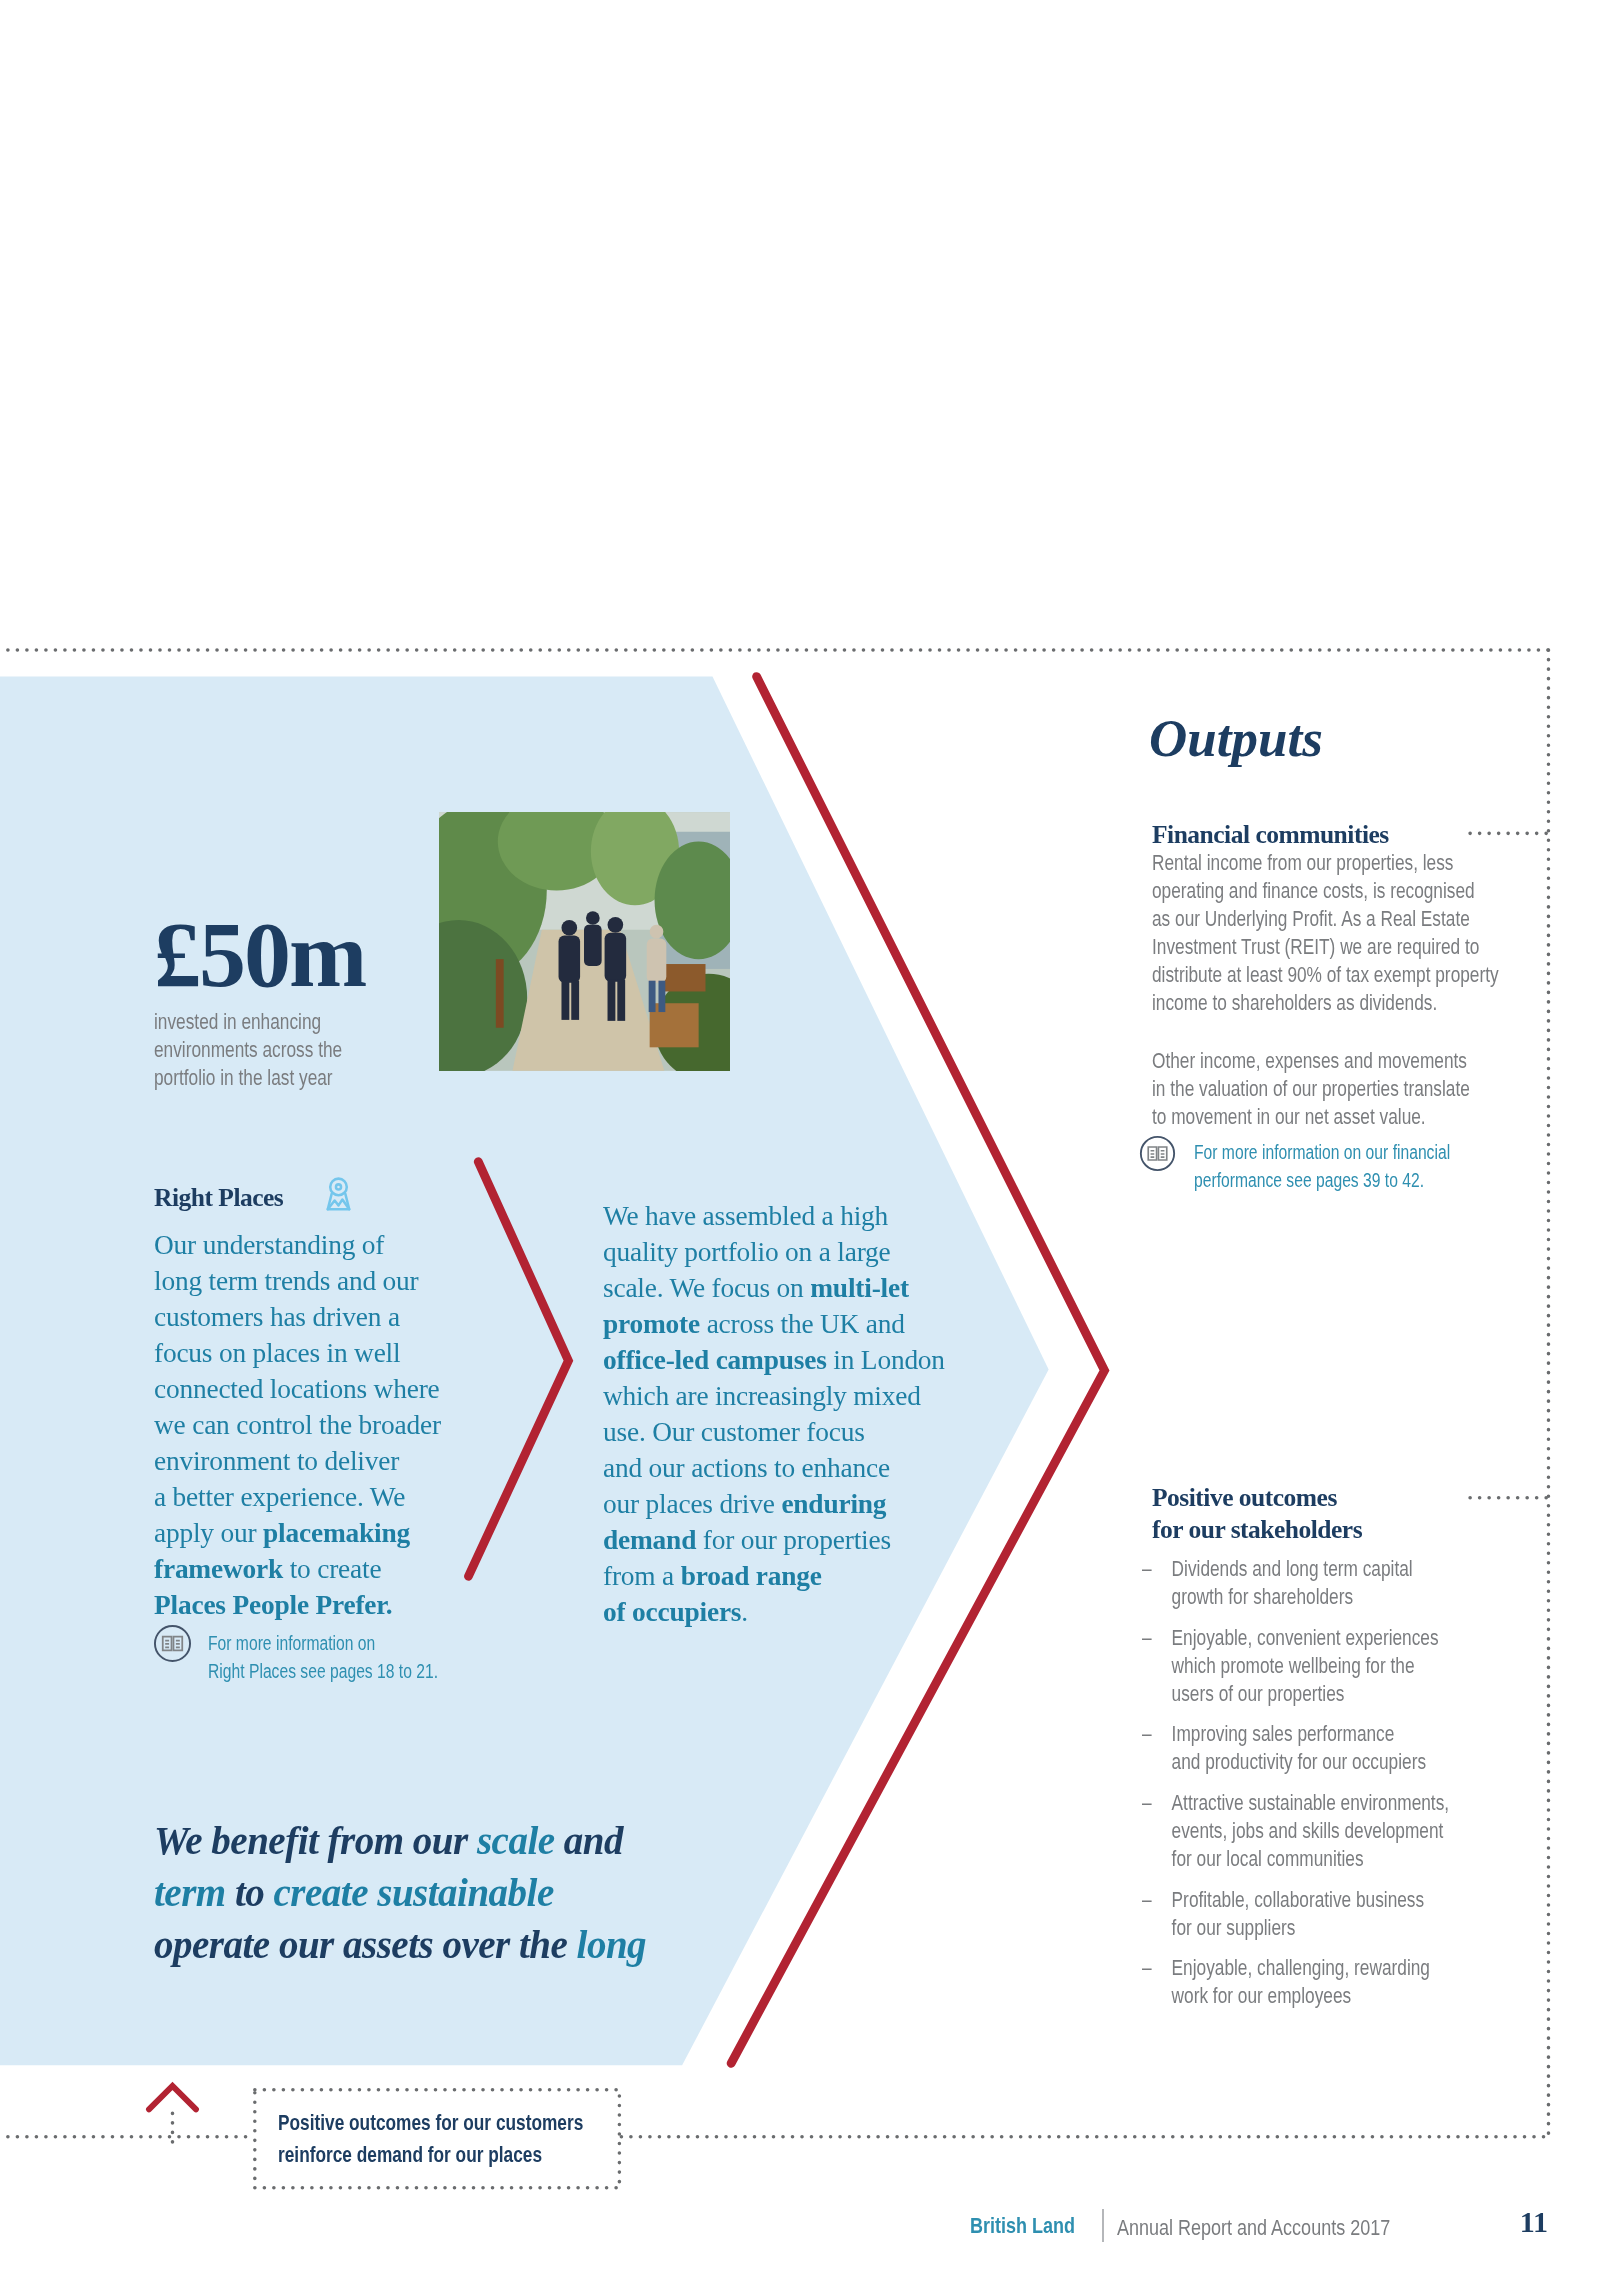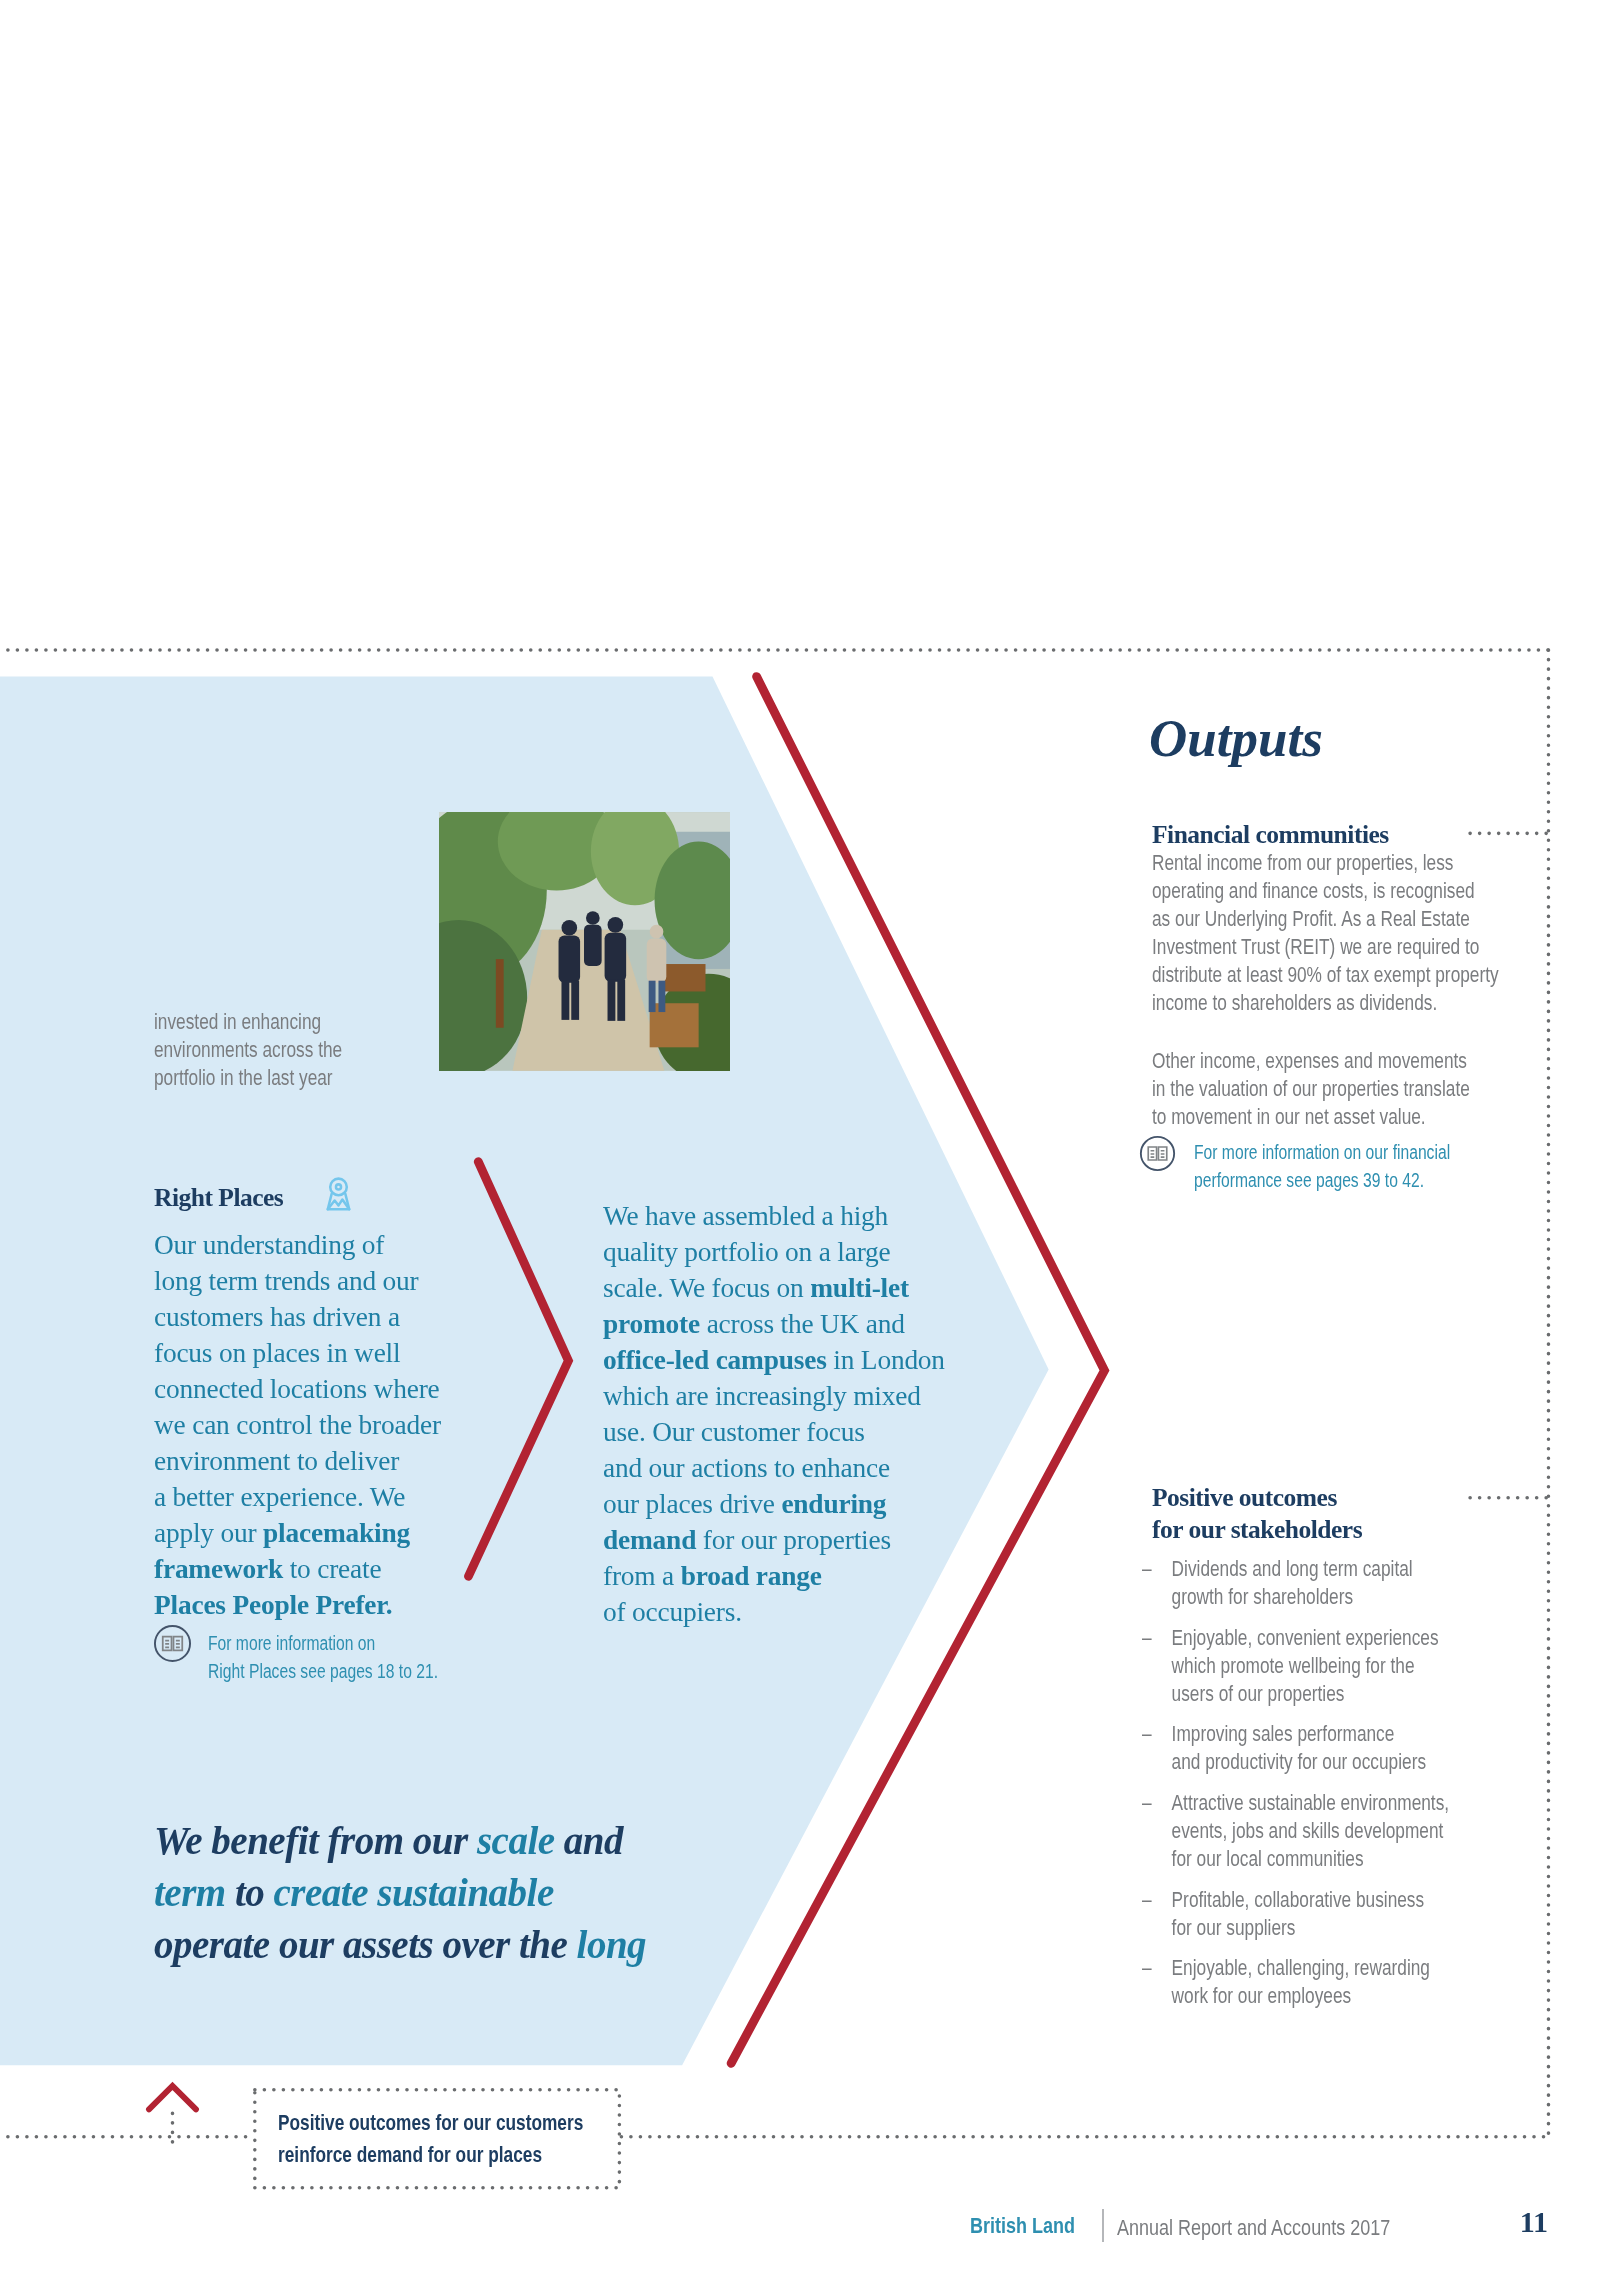--- a/index.html
+++ b/index.html
@@ -84,20 +84,21 @@
       </g>
       <g fill="#cec3b0">
         <circle cx="222" cy="122" r="7"></circle>
           <rect x="212" y="129" width="20" height="45" rx="6"></rect>
       </g>
       <rect x="214" y="172" width="7" height="32" fill="#3d5a82"></rect>
       <rect x="224" y="172" width="7" height="32" fill="#3d5a82"></rect>
     </svg>
   </div>
 
+  <div class="abs serif navy stat-value" style="left:154px;top:907px;">£50m</div>
   <div class="abs sans gray stat-caption lines" style="left:154px;top:1008px;">
       <div>invested in enhancing</div>
       <div>environments across the</div>
       <div>portfolio in the last year</div>
     </div>
 
   <div class="abs serif navy sec-head" style="left:154px;top:1182px;">Right Places</div>
   <div class="abs" style="left:320px;top:1176px;">
     <svg width="37" height="51" viewBox="0 0 38 52">
       <g fill="none" stroke="#74c6ec" stroke-width="2.6" stroke-linejoin="round" stroke-linecap="round">
@@ -144,21 +145,21 @@
       <div><span>quality portfolio on a large</span></div>
       <div><span>scale. We focus on </span><span style="font-weight: bold;">multi-let</span></div>
       <div><span style="font-weight: bold;">promote</span><span> across the UK and</span></div>
       <div><span style="font-weight: bold;">office-led campuses</span><span> in London</span></div>
       <div><span>which are increasingly mixed</span></div>
       <div><span>use. Our customer focus</span></div>
       <div><span>and our actions to enhance</span></div>
       <div><span>our places drive </span><span style="font-weight: bold;">enduring</span></div>
       <div><span style="font-weight: bold;">demand</span><span> for our properties</span></div>
       <div><span>from a </span><span style="font-weight: bold;">broad range</span></div>
-      <div><span style="font-weight: normal; text-align: right;">of occupiers</span><span>.</span></div>
+      <div><span style="font-weight: bold; text-align: right;">of occupiers</span><span>.</span></div>
     </div>
 
   <div class="abs serif quote lines" style="left:154px;top:1815px;">
       <div><span style="color: rgb(29, 61, 97);">We benefit from our </span><span style="color: rgb(30, 127, 164);">scale</span><span style="color: rgb(29, 61, 97);"> and</span></div>
       <div><span style="color: rgb(30, 127, 164);">term</span><span style="color: rgb(29, 61, 97);"> to </span><span style="color: rgb(30, 127, 164);">create sustainable</span></div>
       <div><span style="color: rgb(29, 61, 97);">operate our assets over the </span><span style="color: rgb(30, 127, 164);">long</span></div>
     </div>
 
   <div class="abs serif navy outputs-title" style="left:1149px;top:708px;">Outputs</div>
 

